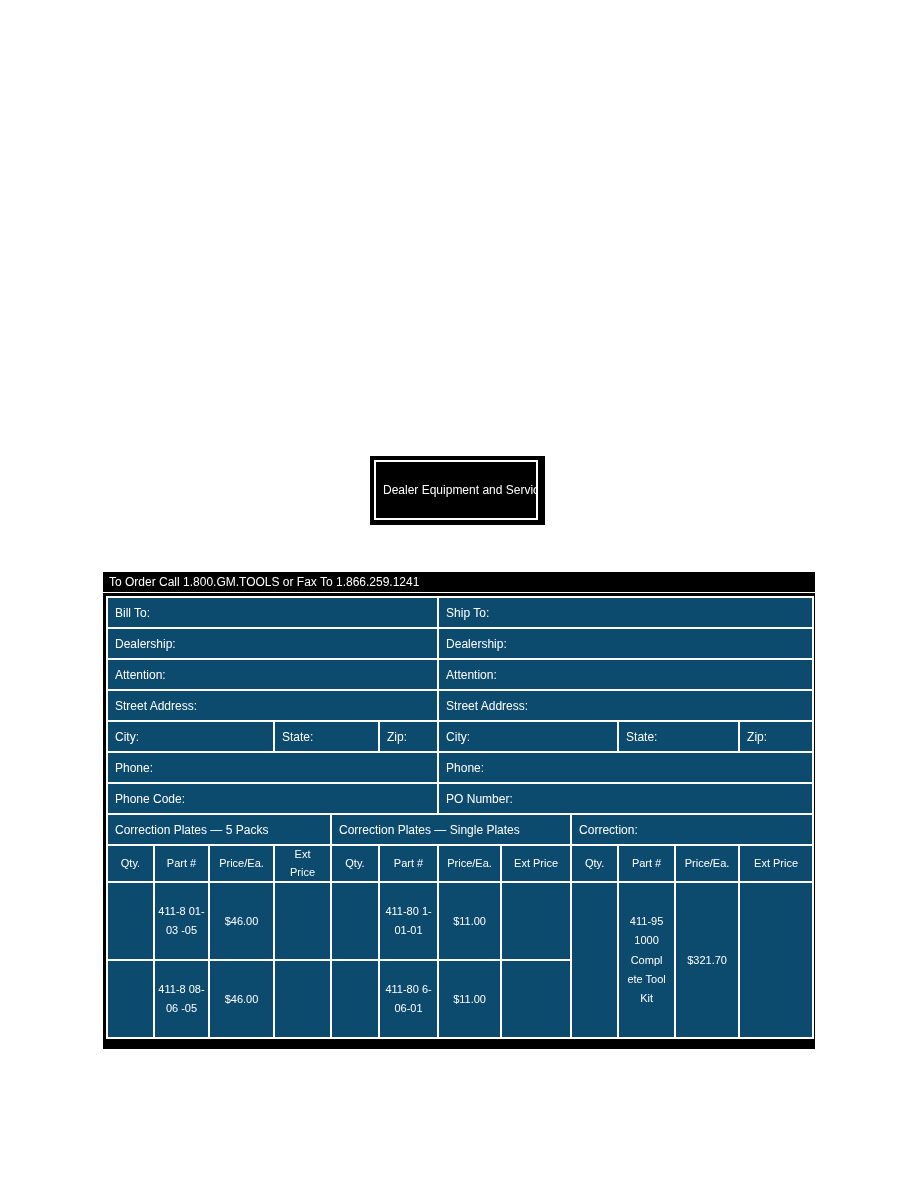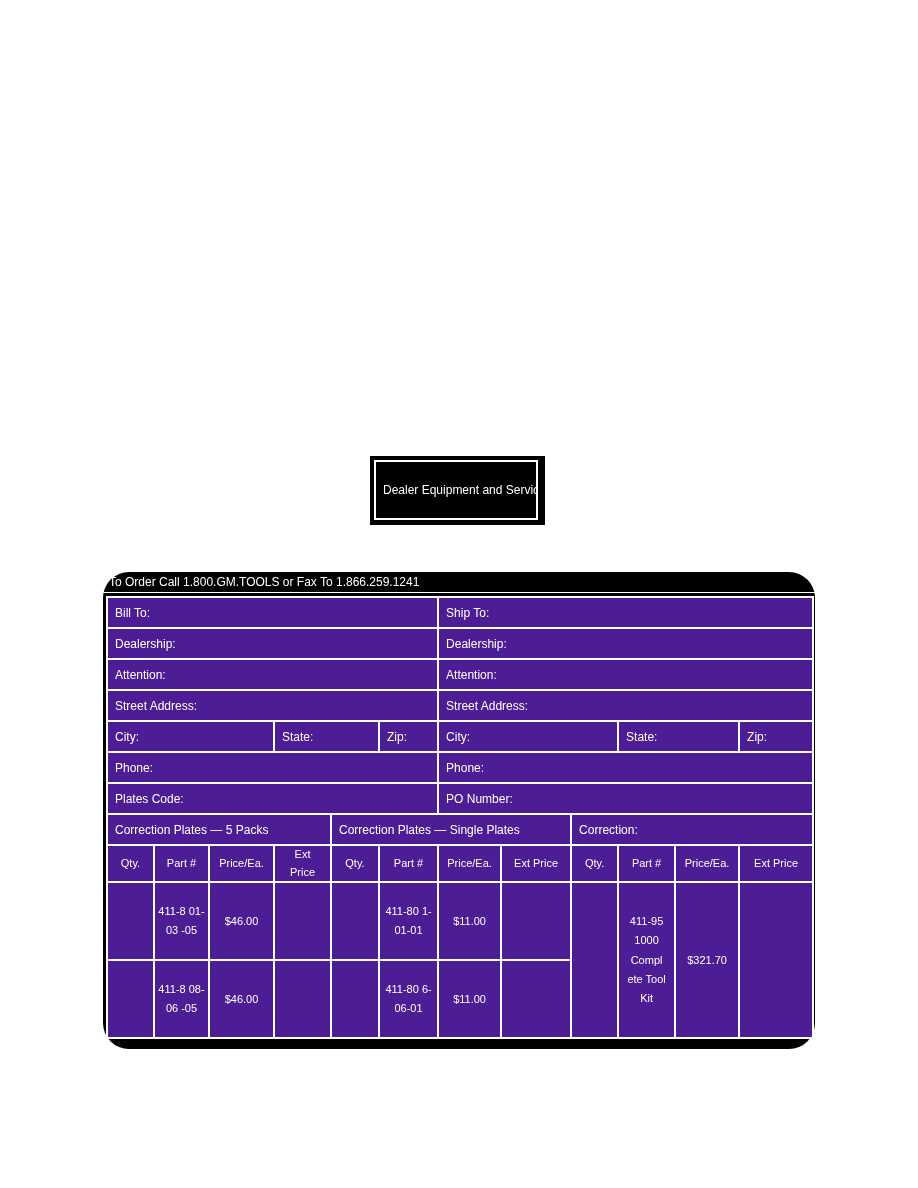--- a/index.html
+++ b/index.html
@@ -37,41 +37,40 @@
     overflow:hidden;
   }
 
   
   .order-form{
     position:absolute;
     left:103px;top:572px;
     width:712px;height:477px;
     background:#000;
     box-sizing:border-box;
-    border-radius:26px;
   }
   .banner{
     color:#fff;
     font-size:12px;
     height:20px;
     line-height:20px;
     padding-left:6px;
     border-bottom:1px solid #fff;
     white-space:nowrap;
     overflow:hidden;
   }
   .grid-wrap{ padding:3px; }
   .grid{
     width:706px;
     border-collapse:collapse;
     table-layout:fixed;
   }
   .grid td{
     border:2px solid #fff;
-    background:#4c1d95;
+    background:#0c4a6e;
     color:#fff;
     font-size:12px;
     padding:0 0 0 7px;
     vertical-align:middle;
     overflow:hidden;
   }
   .r31{height:31px;}
   .r46{height:30px;}
   .r78{height:78px;}
   .grid td.colhead{
@@ -149,21 +148,21 @@
         <td colspan="2">State:</td>
         <td>Zip:</td>
       </tr>
 
       <tr class="r31">
         <td colspan="6">Phone:</td>
         <td colspan="6">Phone:</td>
       </tr>
 
       <tr class="r31">
-        <td colspan="6">Plates Code:</td>
+        <td colspan="6">Phone Code:</td>
         <td colspan="6">PO Number:</td>
       </tr>
 
       <tr class="r31">
         <td colspan="4">Correction Plates — 5 Packs</td>
         <td colspan="4">Correction Plates — Single Plates</td>
         <td colspan="4">Correction:</td>
       </tr>
 
       <tr class="r46">

